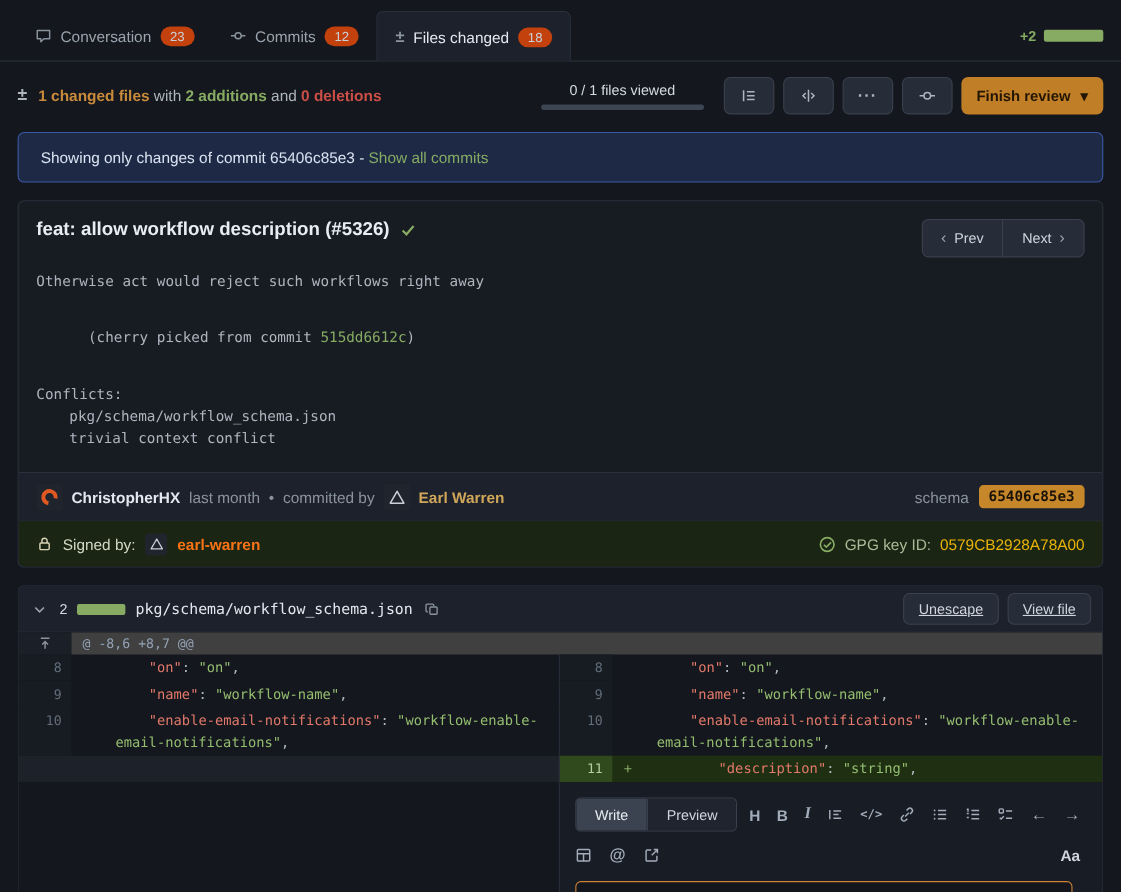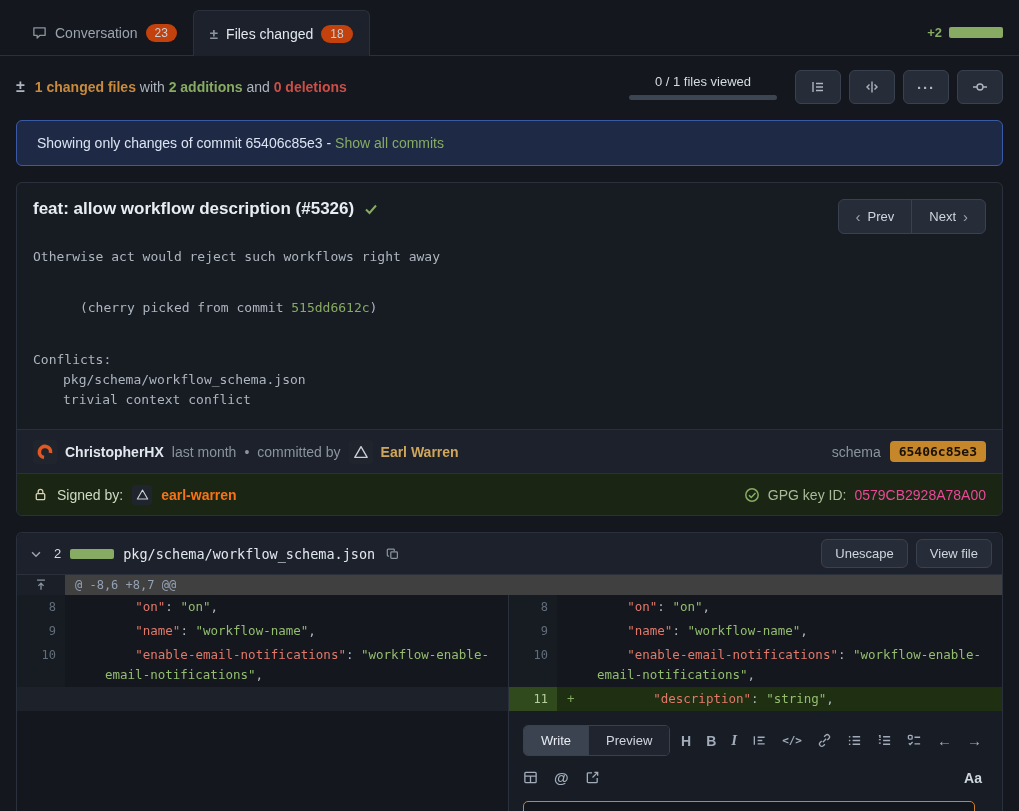--- a/index.html
+++ b/index.html
@@ -101,35 +101,35 @@
   }
   .signed-row {
     display:flex; align-items:center; gap:9px; padding:8px 16px; height:42px;
     background:#1a2613; border-top:1px solid #2b313c; border-radius:0 0 6px 6px;
     color:#d0dac4; font-size:14px;
   }
   .signed-row .lock { color:#d8d3b6; display:flex; }
   .signer { color:#f97316; font-weight:700; text-decoration:none; cursor:pointer; }
   .signed-right { margin-left:auto; display:flex; align-items:center; gap:8px; }
   .gpg-label { color:#a9bb98; }
-  .gpg-key { color:#ec4899; }
+  .gpg-key { color:#eab308; }
   .verified { color:#87ab63; display:flex; }
 
   
   .diff-box { margin:0 16px; background:#14171d; border:1px solid #2b313c; border-bottom:none; border-radius:6px 6px 0 0; }
   .diff-head {
     display:flex; align-items:center; gap:9px; padding:7px 10px; height:42px;
     background:#1c212b; border-radius:6px 6px 0 0; border-bottom:1px solid #2b313c;
   }
   .fold { background:none; border:none; color:#9aa4af; display:flex; cursor:pointer; padding:2px; }
   .stat-num { font-size:13px; color:#d5dbe2; }
   .stat-bar { width:44px; height:10px; background:#87ab63; border-radius:2px; }
   .fname { font-family:"DejaVu Sans Mono", monospace; font-size:13.5px; color:#e2e8ef; }
   .copy-btn { background:none; border:none; color:#8b949e; display:flex; cursor:pointer; padding:2px; }
-  .diff-head-right { margin-left:auto; display:flex; gap:8px; }
+  .diff-head-right { margin-left:auto; display:flex; gap:8px;text-decoration:underline; }
   .small-btn {
     background:#262c38; border:1px solid #3a414e; color:#cfd6de;
     padding:6px 13px; font-size:13px; border-radius:6px; cursor:pointer;
   }
 
   .hunk-row { display:grid; grid-template-columns:48px 1fr; }
   .hunk-gutter { background:#1b2028; display:flex; align-items:center; justify-content:center; padding:3px 0; }
   .hunk-gutter button { background:none; border:none; color:#8b949e; display:flex; cursor:pointer; }
   .hunk-text {
     background:#404040; color:#93a1b4; font-family:"DejaVu Sans Mono", monospace;
@@ -193,20 +193,30 @@
 <div class="tabbar">
   <div class="tab">
     <span class="ticon">
       <svg width="15" height="15" viewBox="0 0 16 16" fill="none" stroke="currentColor" stroke-width="1.4">
           <path d="M2 3h12v8H8.5L5.5 13.8V11H2z" stroke-linejoin="round"></path>
         </svg>
     </span>
     <span>Conversation</span>
     <span class="pill">23</span>
   </div>
+  <div class="tab">
+    <span class="ticon">
+      <svg width="15" height="15" viewBox="0 0 16 16" fill="none" stroke="currentColor" stroke-width="1.4">
+          <circle cx="8" cy="8" r="3"></circle>
+          <path d="M1 8h4M11 8h4"></path>
+        </svg>
+    </span>
+    <span>Commits</span>
+    <span class="pill">12</span>
+  </div>
   <div class="tab active">
     <span class="ticon" style="font-weight:700;font-size:15px;">±</span>
     <span>Files changed</span>
     <span class="pill">18</span>
   </div>
   <div class="top-diffstat">
     <span class="plus">+2</span>
     <span class="bar"></span>
   </div>
 </div>
@@ -244,20 +254,24 @@
     <button class="icon-btn">
       <span style="font-weight:700;letter-spacing:1px;">···</span>
     </button>
     <button class="icon-btn">
       <span>
         <svg width="16" height="16" viewBox="0 0 16 16" fill="none" stroke="currentColor" stroke-width="1.4">
             <circle cx="8" cy="8" r="3"></circle>
             <path d="M1 8h4M11 8h4"></path>
           </svg>
       </span>
+    </button>
+    <button class="finish-btn">
+      <span>Finish review</span>
+      <span>▾</span>
     </button>
   </div>
 </div>
 
 <div class="banner">
   <span>Showing only changes of commit 65406c85e3 -</span>
   <a>Show all commits</a>
 </div>
 
 <div class="commit-box">

